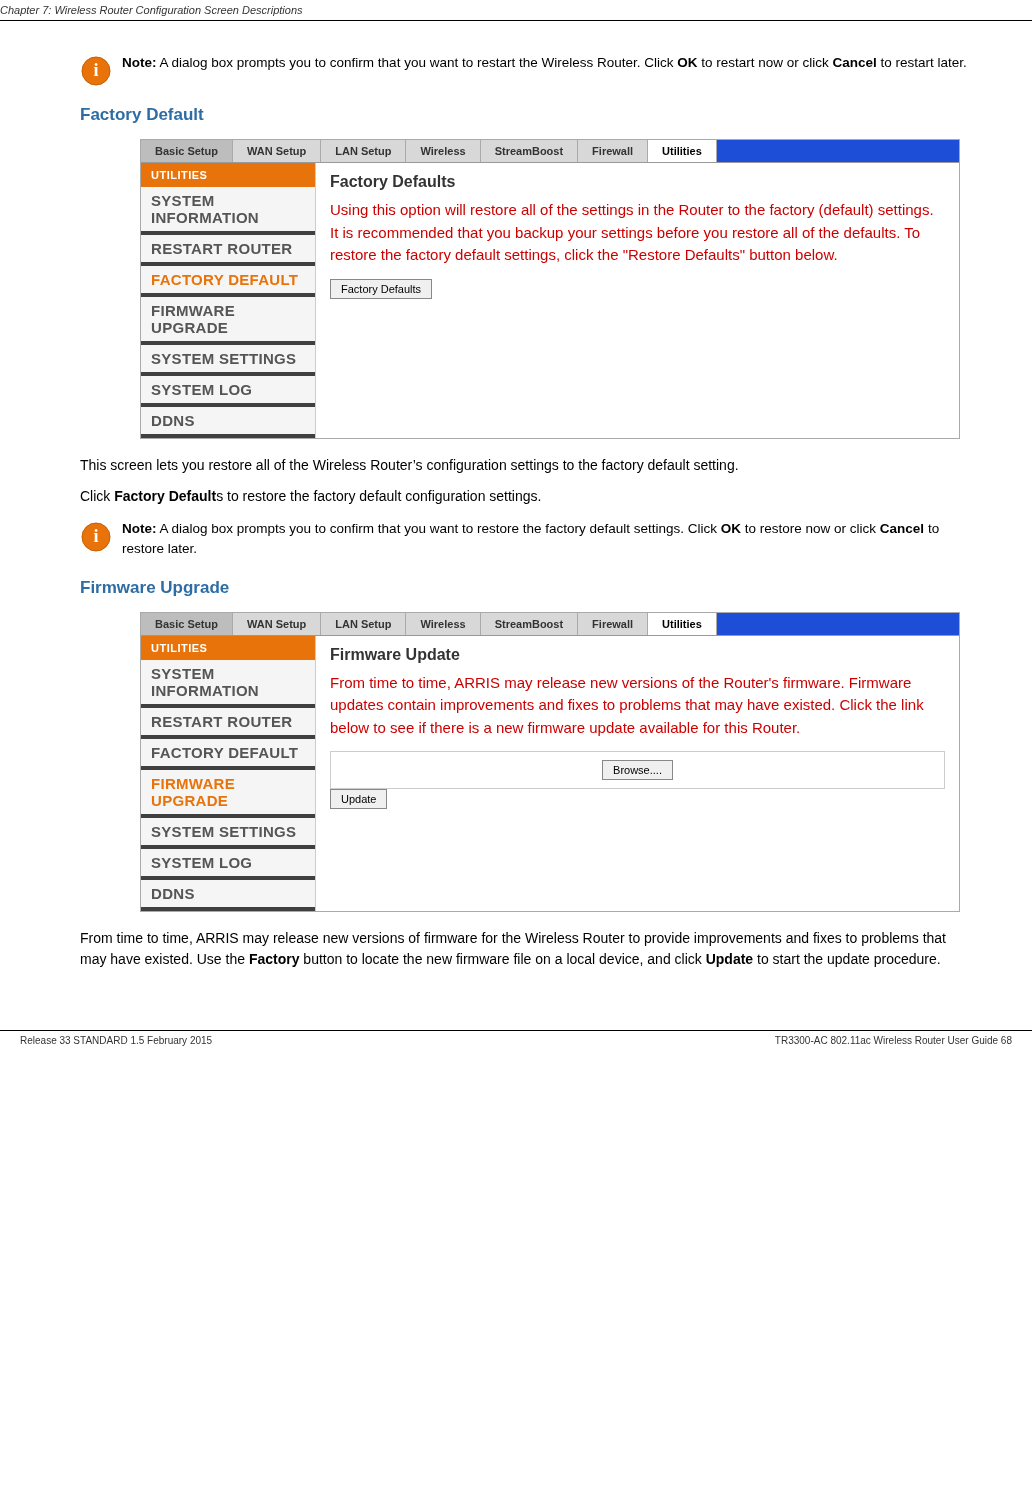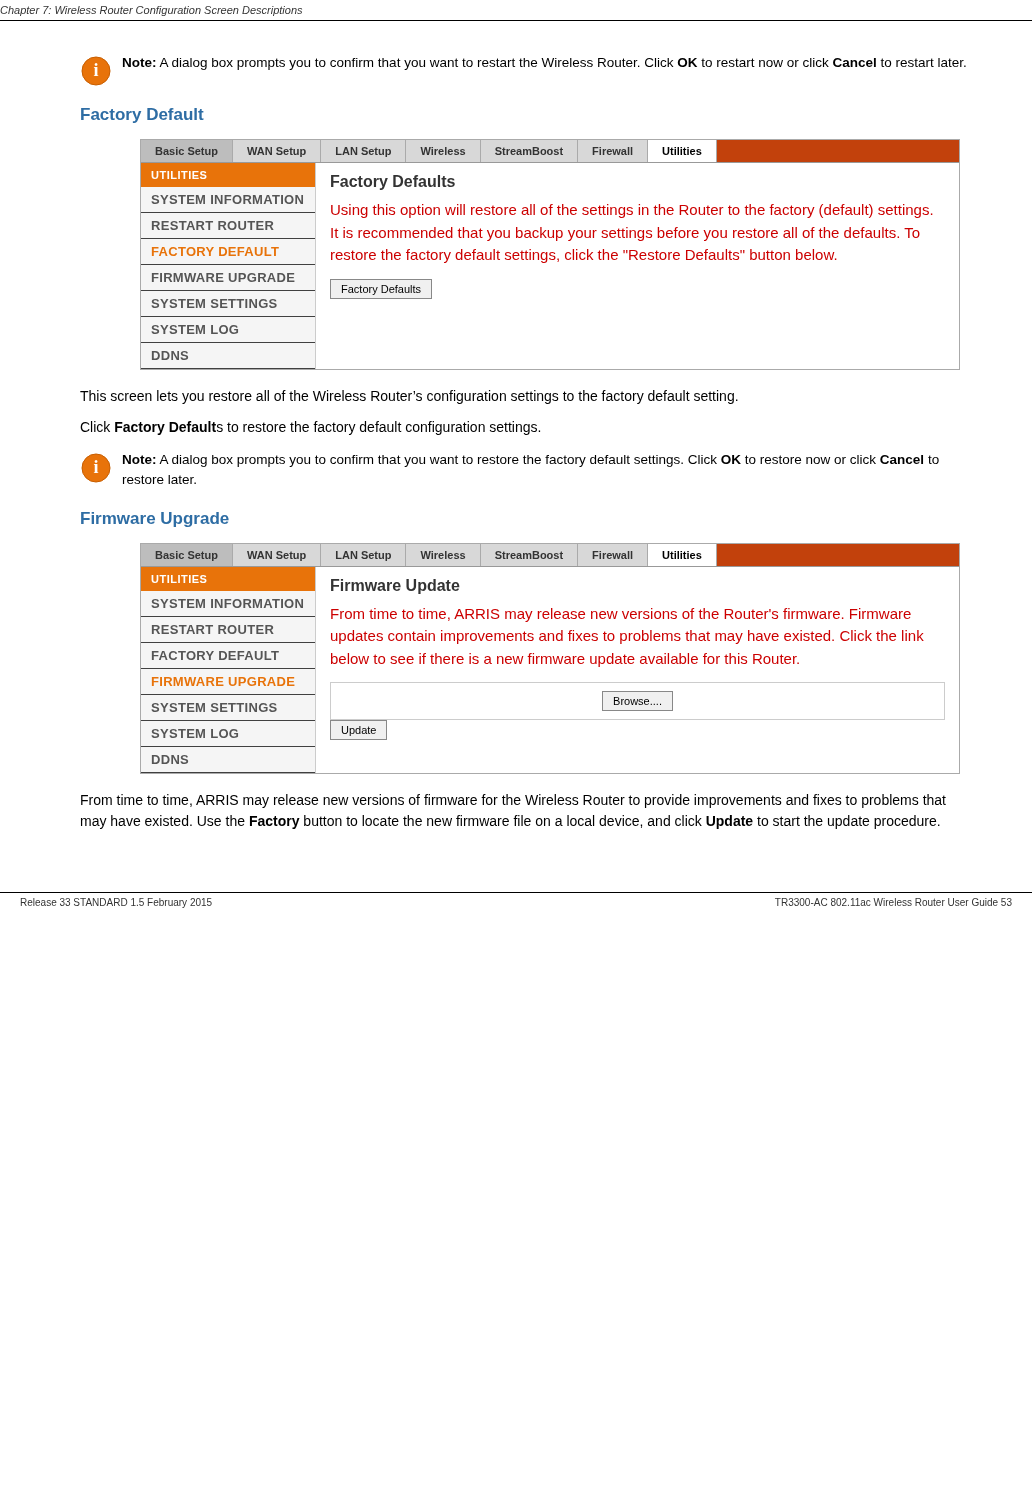--- a/index.html
+++ b/index.html
@@ -65,21 +65,21 @@
       border: 1px solid #aaa;
       margin: 14px 0 16px 60px;
       width: 820px;
       font-size: 11px;
       background: #fff;
     }
 
     
     .nav-tabs {
       display: flex;
-      background: #c2410c;
+      background: #1d4ed8;
       border-bottom: 1px solid #999;
     }
     .nav-tab {
       padding: 5px 14px;
       font-size: 11px;
       font-weight: bold;
       color: #333;
       background: #d8d8d8;
       border-right: 1px solid #aaa;
       cursor: default;
@@ -105,25 +105,25 @@
     .sidebar-header {
       background: #e8730a;
       color: #fff;
       font-weight: bold;
       font-size: 11px;
       padding: 6px 10px;
       letter-spacing: 0.5px;
     }
     .sidebar-item {
       padding: 5px 10px;
-      font-size: 13px;
+      font-size: 15px;
       font-weight: bold;
       color: #555;
       letter-spacing: 0.3px;
-      border-bottom: 1px solid #404040;
+      border-bottom: 4px solid #404040;
       cursor: default;
     }
     .sidebar-item.active {
       color: #e8730a;
     }
 
     
     .router-main {
       flex: 1;
       padding: 10px 14px;
@@ -280,14 +280,14 @@
 
     <p class="body-text">
       From time to time, ARRIS may release new versions of firmware for the Wireless Router to provide improvements and fixes to problems that may have existed. Use the <b>Factory</b> button to locate the new firmware file on a local device, and click <b>Update</b> to start the update procedure.
     </p>
   </div>
 
 </div>
 
 <div class="page-footer">
   <span>Release 33 STANDARD 1.5    February 2015</span>
-  <span>TR3300-AC 802.11ac Wireless Router User Guide    53</span>
+  <span>TR3300-AC 802.11ac Wireless Router User Guide    68</span>
 </div>
 
 </body></html>

